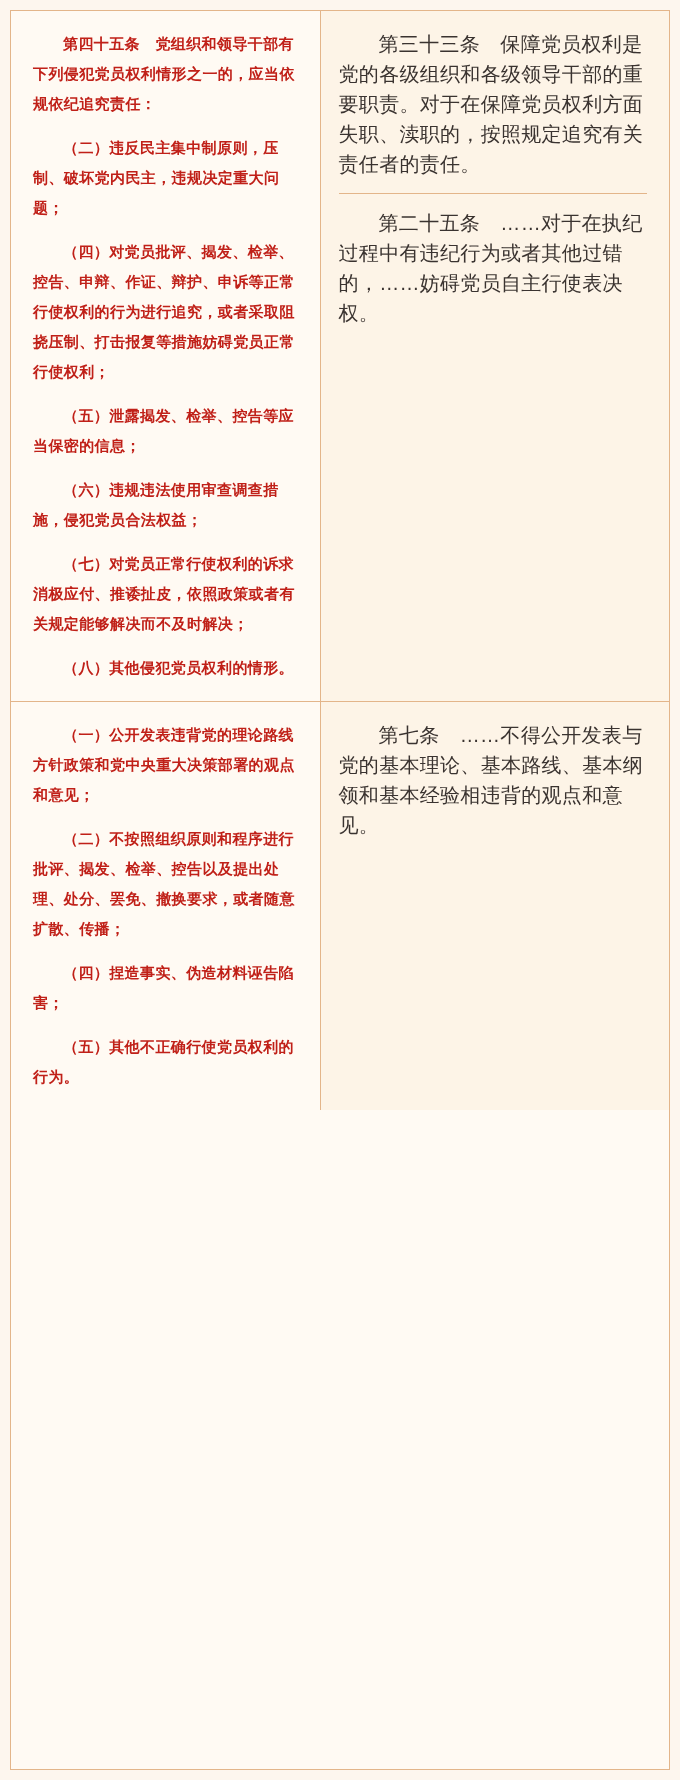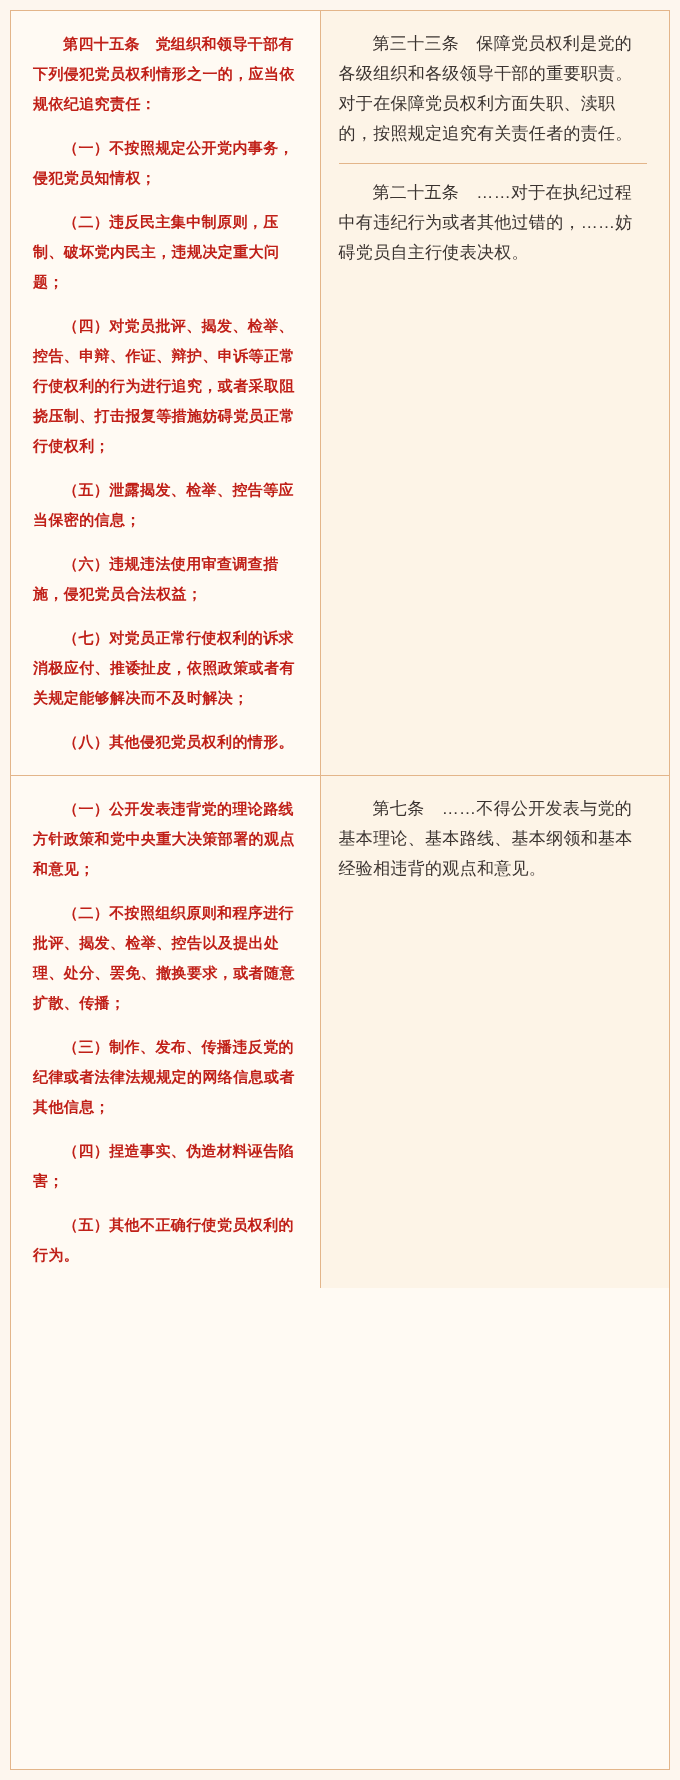--- a/index.html
+++ b/index.html
@@ -82,39 +82,38 @@
   .item {
     font-weight: bold;
     color: #c02018;
     font-size: 15px;
     line-height: 30px;
     text-indent: 2em;
     letter-spacing: 0.4px;
   }
   .ref {
     color: #3a3330;
-    font-size: 17px;
+    font-size: 20px;
     line-height: 30px;
     text-indent: 2em;
     letter-spacing: 0.3px;
   }
   .spacer {
     flex: 1 1 auto;
   }
 </style>
 </head>
 <body>
 
 <div class="page">
   <div class="sheet">
 
     <div class="block">
       <div class="col-left">
         <p class="lead">第四十五条　党组织和领导干部有下列侵犯党员权利情形之一的，应当依规依纪追究责任：</p>
-        <p class="item">（一）不按照规定公开党内事务，侵犯党员知情权；</p>
         <p class="item">（二）违反民主集中制原则，压制、破坏党内民主，违规决定重大问题；</p>
         <p class="item">（四）对党员批评、揭发、检举、控告、申辩、作证、辩护、申诉等正常行使权利的行为进行追究，或者采取阻挠压制、打击报复等措施妨碍党员正常行使权利；</p>
         <p class="item">（五）泄露揭发、检举、控告等应当保密的信息；</p>
         <p class="item">（六）违规违法使用审查调查措施，侵犯党员合法权益；</p>
         <p class="item">（七）对党员正常行使权利的诉求消极应付、推诿扯皮，依照政策或者有关规定能够解决而不及时解决；</p>
         <p class="item">（八）其他侵犯党员权利的情形。</p>
       </div>
       <div class="col-right">
         <div class="right-item">
           <p class="ref">第三十三条　保障党员权利是党的各级组织和各级领导干部的重要职责。对于在保障党员权利方面失职、渎职的，按照规定追究有关责任者的责任。</p>
@@ -123,21 +122,20 @@
           <p class="ref">第二十五条　……对于在执纪过程中有违纪行为或者其他过错的，……妨碍党员自主行使表决权。</p>
         </div>
         <div class="spacer"></div>
       </div>
     </div>
 
     <div class="block">
       <div class="col-left">
         <p class="item">（一）公开发表违背党的理论路线方针政策和党中央重大决策部署的观点和意见；</p>
         <p class="item">（二）不按照组织原则和程序进行批评、揭发、检举、控告以及提出处理、处分、罢免、撤换要求，或者随意扩散、传播；</p>
-        <p class="item">（三）制作、发布、传播违反党的纪律或者法律法规规定的网络信息或者其他信息；</p>
         <p class="item">（四）捏造事实、伪造材料诬告陷害；</p>
         <p class="item">（五）其他不正确行使党员权利的行为。</p>
       </div>
       <div class="col-right">
         <div class="right-item no-rule">
           <p class="ref">第七条　……不得公开发表与党的基本理论、基本路线、基本纲领和基本经验相违背的观点和意见。</p>
         </div>
         <div class="spacer"></div>
       </div>
     </div>

